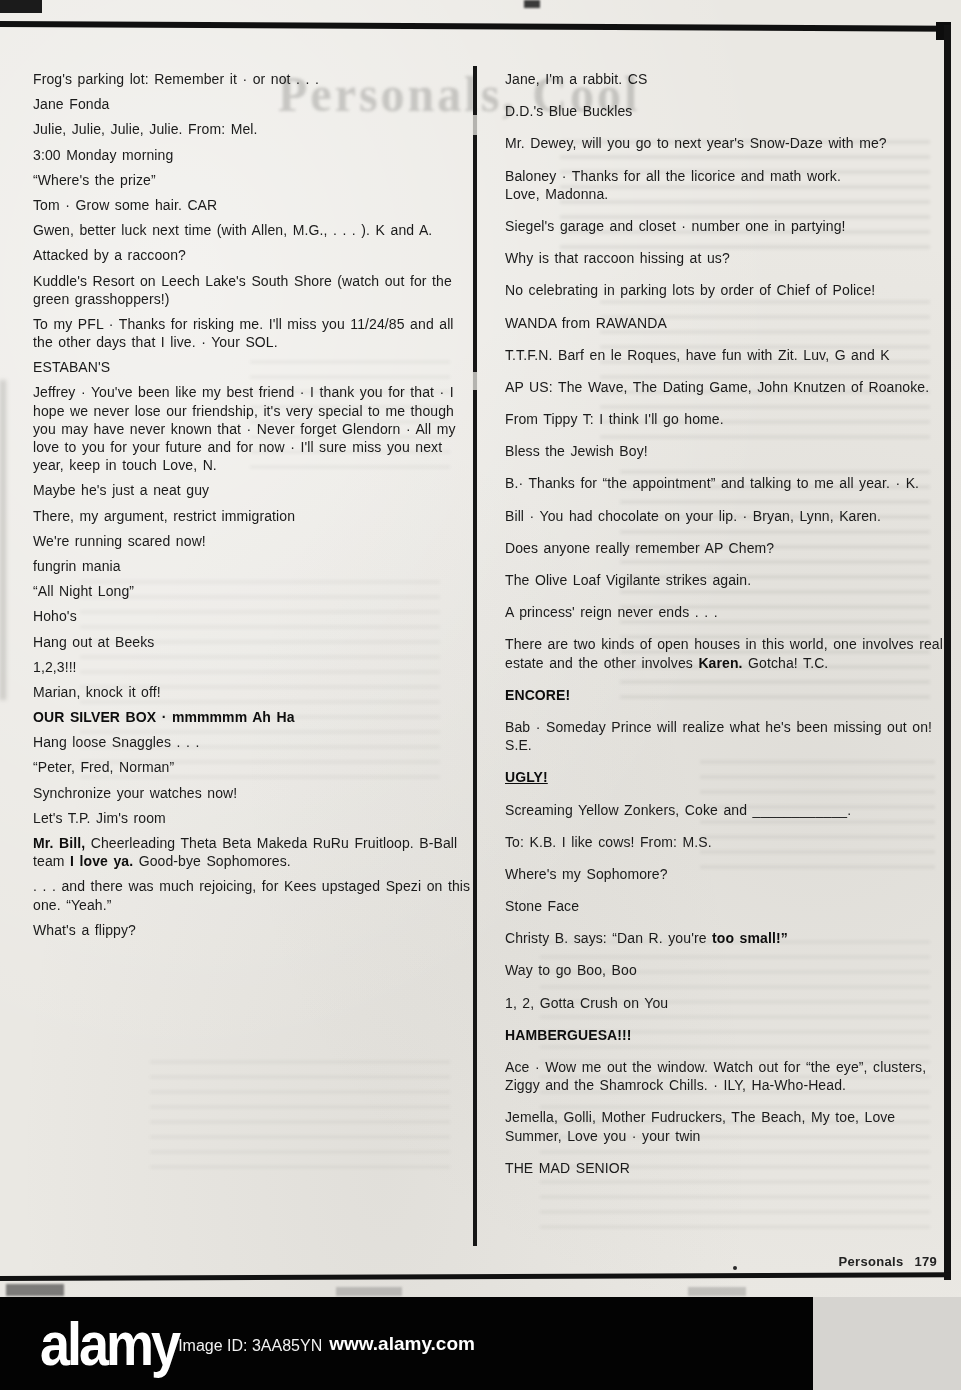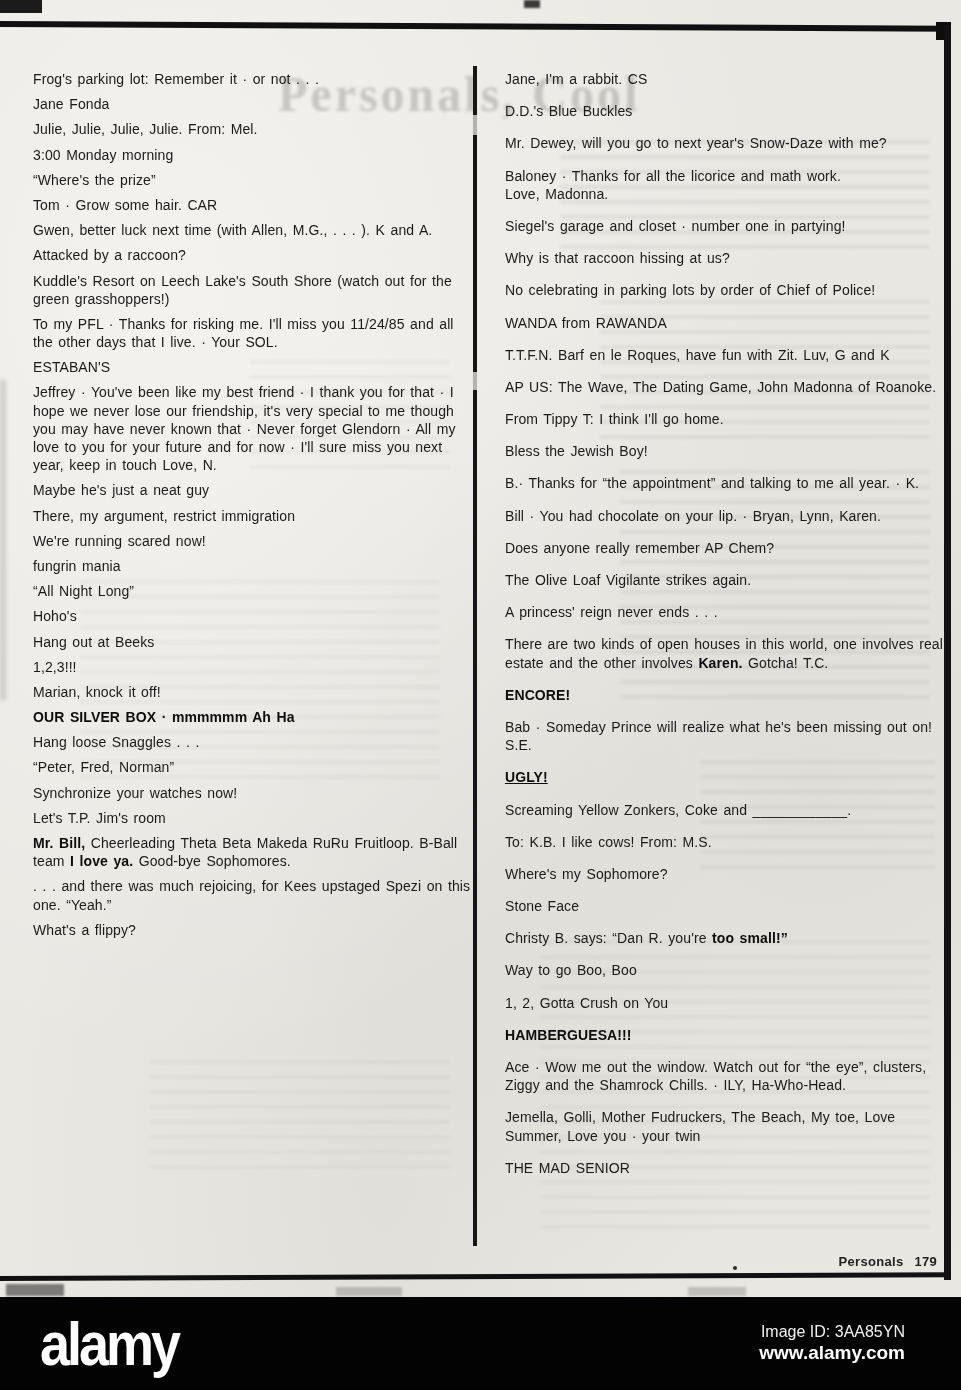--- a/index.html
+++ b/index.html
@@ -54,29 +54,29 @@
   }
   .ghost-patch{
     position:absolute;z-index:1;
     background-image:repeating-linear-gradient(180deg,
       rgba(105,105,100,0.20) 0px, rgba(105,105,100,0.20) 4px,
       rgba(0,0,0,0) 4px, rgba(0,0,0,0) 15px);
     filter:blur(1.6px);opacity:0.5;
   }
   .artifact{position:absolute;z-index:5;}
   .alamy-bar{
-    position:absolute;left:0;top:1297px;width:961px;height:93px;background:#030303;
-    display:flex;align-items:center;justify-content:space-between;z-index:6;
+    position:absolute;left:0;top:1297px;width:813px;height:93px;background:#030303;
+    display:flex;align-items:center;z-index:6;
   }
   .alamy-logo{
     margin-left:40px;color:#fff;font-weight:bold;font-size:54px;
     letter-spacing:-3px;transform:scaleY(1.12);line-height:1;
   }
   .alamy-right{
-    margin-right:56px;display:flex;flex-direction:column;align-items:flex-end;gap:1px;color:#fff;
+    margin-right:56px;display:flex;align-items:flex-end;gap:7px;color:#fff;
   }
   .alamy-id{font-size:16px;color:#f2f2f2;}
   .alamy-url{font-size:19px;font-weight:bold;}
 </style>
 </head>
 <body>
 
 <div class="page">
 
   <div class="ghost-headline">Personals, Cool</div>
@@ -133,21 +133,21 @@
       <div class="entry"><span>Jane, I'm a rabbit. CS</span></div>
       <div class="entry"><span>D.D.'s Blue Buckles</span></div>
       <div class="entry"><span>Mr. Dewey, will you go to next year's Snow-Daze with me?</span></div>
       <div class="entry"><span>Baloney · Thanks for all the licorice and math work.
 Love, Madonna.</span></div>
       <div class="entry"><span>Siegel's garage and closet · number one in partying!</span></div>
       <div class="entry"><span>Why is that raccoon hissing at us?</span></div>
       <div class="entry"><span>No celebrating in parking lots by order of Chief of Police!</span></div>
       <div class="entry"><span>WANDA from RAWANDA</span></div>
       <div class="entry"><span>T.T.F.N. Barf en le Roques, have fun with Zit. Luv, G and K</span></div>
-      <div class="entry"><span>AP US: The Wave, The Dating Game, John Madonna of Roanoke.</span></div>
+      <div class="entry"><span>AP US: The Wave, The Dating Game, John Knutzen of Roanoke.</span></div>
       <div class="entry"><span>From Tippy T: I think I'll go home.</span></div>
       <div class="entry"><span>Bless the Jewish Boy!</span></div>
       <div class="entry"><span>B.· Thanks for “the appointment” and talking to me all year. · K.</span></div>
       <div class="entry"><span>Bill · You had chocolate on your lip. · Bryan, Lynn, Karen.</span></div>
       <div class="entry"><span>Does anyone really remember AP Chem?</span></div>
       <div class="entry"><span>The Olive Loaf Vigilante strikes again.</span></div>
       <div class="entry"><span>A princess' reign never ends . . .</span></div>
       <div class="entry"><span>There are two kinds of open houses in this world, one involves real estate and the other involves </span><span class="seg-bold">Karen.</span><span> Gotcha! T.C.</span></div>
       <div class="entry"><span class="seg-bold">ENCORE!</span></div>
       <div class="entry"><span>Bab · Someday Prince will realize what he's been missing out on!

